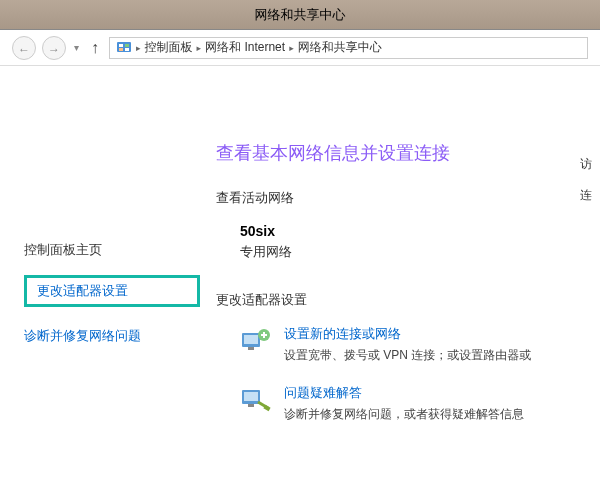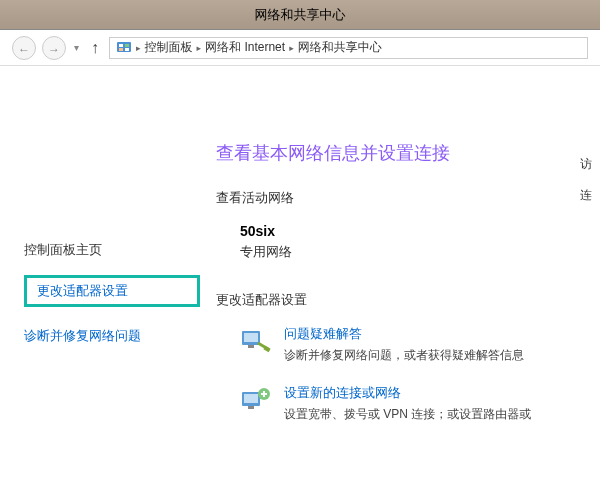--- a/index.html
+++ b/index.html
@@ -215,47 +215,47 @@
     <div class="network-info">
       <div class="network-name">50six</div>
       <div class="network-type">专用网络</div>
     </div>
 
     <div class="section-title">更改适配器设置</div>
 
     <div class="setting-block">
       <div class="setting-icon">
         <svg width="32" height="32" viewBox="0 0 32 32">
+          <rect x="2" y="8" width="18" height="14" fill="#5b9bd5" rx="1"></rect>
+          <rect x="4" y="10" width="14" height="9" fill="#c5e0f5"></rect>
+          <rect x="8" y="22" width="6" height="3" fill="#888"></rect>
+          <circle cx="24" cy="10" r="6" fill="#7fc97f"></circle>
+          <path d="M24 7 L24 13 M21 10 L27 10" stroke="#fff" stroke-width="2"></path>
+        </svg>
+      </div>
+      <div class="setting-text">
+        <a class="setting-link">设置新的连接或网络</a>
+        <div class="setting-desc">设置宽带、拨号或 VPN 连接；或设置路由器或</div>
+      </div>
+    </div>
+
+    <div class="setting-block">
+      <div class="setting-icon">
+        <svg width="32" height="32" viewBox="0 0 32 32">
           <rect x="2" y="6" width="18" height="14" fill="#5b9bd5" rx="1"></rect>
           <rect x="4" y="8" width="14" height="9" fill="#c5e0f5"></rect>
           <rect x="8" y="20" width="6" height="3" fill="#888"></rect>
           <path d="M18 18 L28 24" stroke="#7fa838" stroke-width="3"></path>
           <rect x="24" y="22" width="6" height="4" fill="#7fa838" transform="rotate(30 27 24)"></rect>
         </svg>
       </div>
       <div class="setting-text">
         <a class="setting-link">问题疑难解答</a>
         <div class="setting-desc">诊断并修复网络问题，或者获得疑难解答信息</div>
       </div>
     </div>
-
-    <div class="setting-block">
-      <div class="setting-icon">
-        <svg width="32" height="32" viewBox="0 0 32 32">
-          <rect x="2" y="8" width="18" height="14" fill="#5b9bd5" rx="1"></rect>
-          <rect x="4" y="10" width="14" height="9" fill="#c5e0f5"></rect>
-          <rect x="8" y="22" width="6" height="3" fill="#888"></rect>
-          <circle cx="24" cy="10" r="6" fill="#7fc97f"></circle>
-          <path d="M24 7 L24 13 M21 10 L27 10" stroke="#fff" stroke-width="2"></path>
-        </svg>
-      </div>
-      <div class="setting-text">
-        <a class="setting-link">设置新的连接或网络</a>
-        <div class="setting-desc">设置宽带、拨号或 VPN 连接；或设置路由器或</div>
-      </div>
-    </div>
   </div>
 </div>
 
 <div class="right-edge">
   <div>访</div>
   <div>连</div>
 </div>
 
 </body></html>

